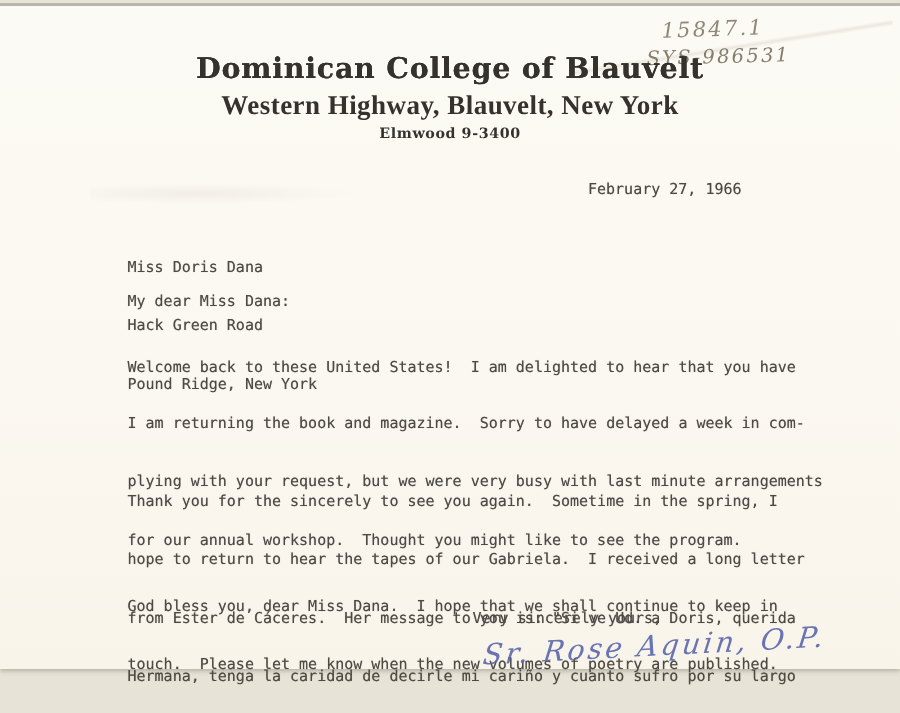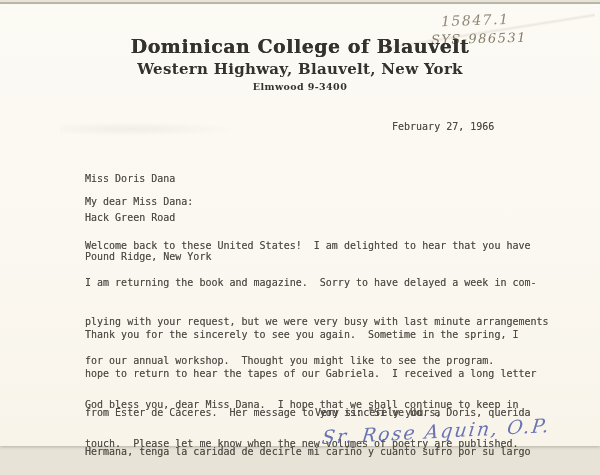--- a/index.html
+++ b/index.html
@@ -30,21 +30,21 @@
     background:radial-gradient(ellipse at 40% 50%,rgba(150,140,120,.10),transparent 70%);
     pointer-events:none;
   }
 
   
   .letterhead{
     position:absolute;left:0;top:31px;width:600px;text-align:center;
     font-family:"DejaVu Serif", serif;font-weight:bold;color:#35322d;
   }
   .lh-title{font-size:19px;letter-spacing:.5px;text-shadow:0 0 .4px #35322d;}
-  .lh-addr{font-size:15px;margin-top:3px;letter-spacing:.3px;}
+  .lh-addr{font-size:18px;margin-top:3px;letter-spacing:.3px;font-family:Liberation Serif, serif;}
   .lh-phone{font-size:9.5px;margin-top:3px;letter-spacing:.4px;}
 
   
   .pencil{
     position:absolute;font-family:"DejaVu Serif", serif;font-style:italic;
     color:#8f8878;letter-spacing:1.5px;
   }
   .pencil-1{left:441px;top:8px;font-size:14px;transform:rotate(-2deg);}
   .pencil-2{left:431px;top:27px;font-size:13px;color:#857c6c;transform:rotate(-1.5deg);}
 

